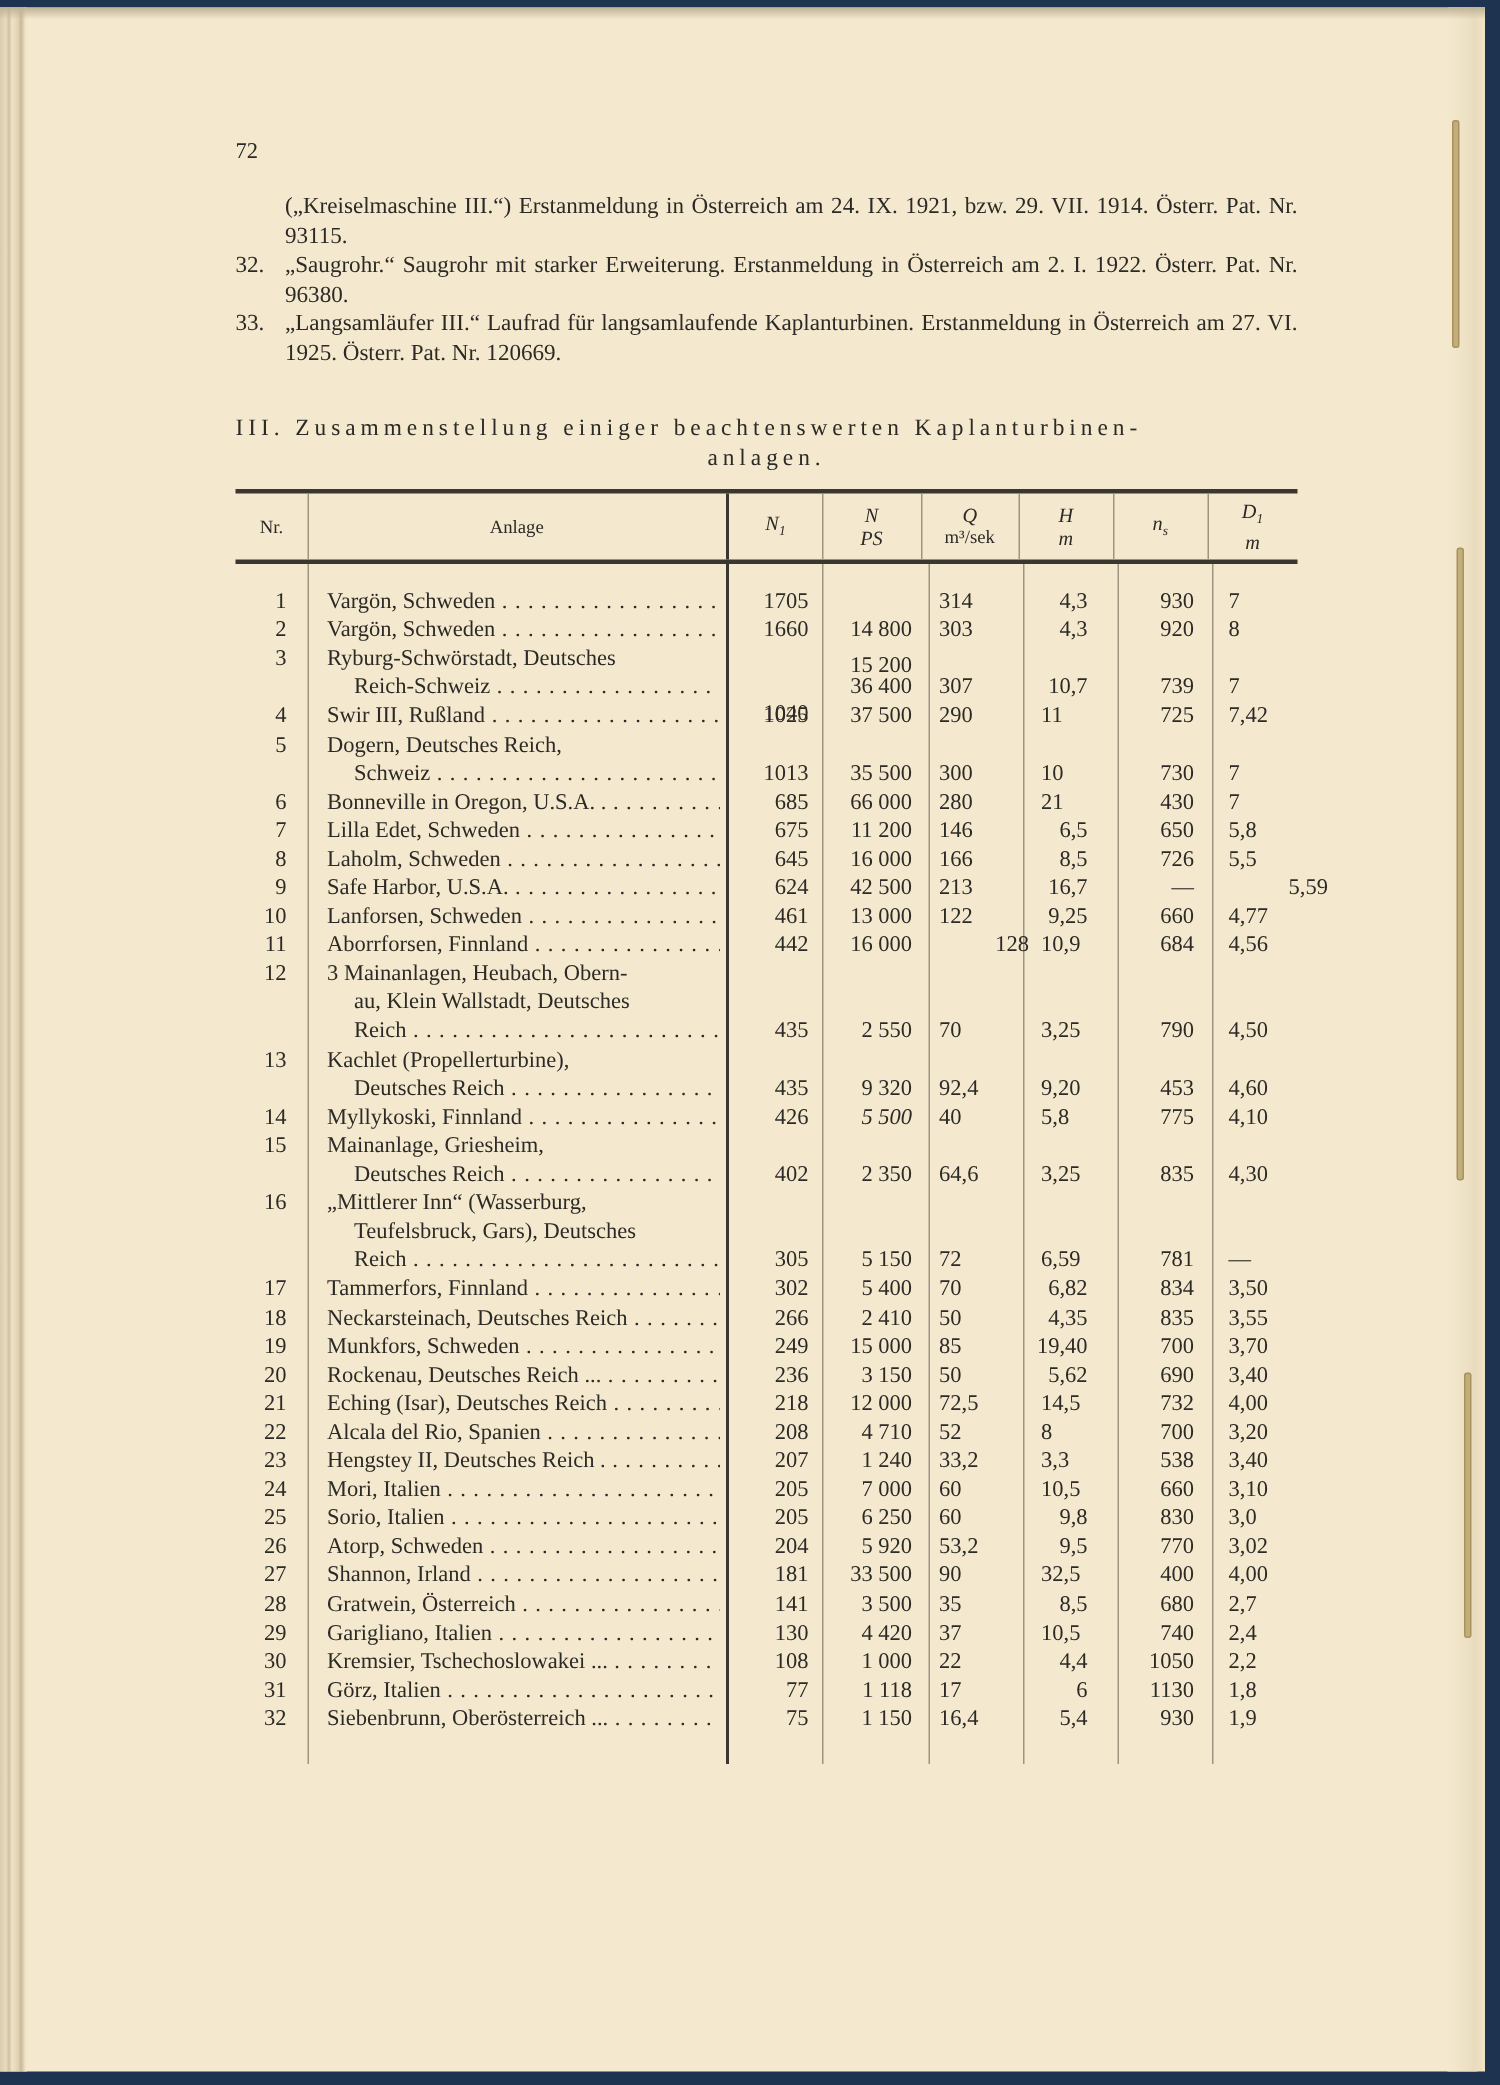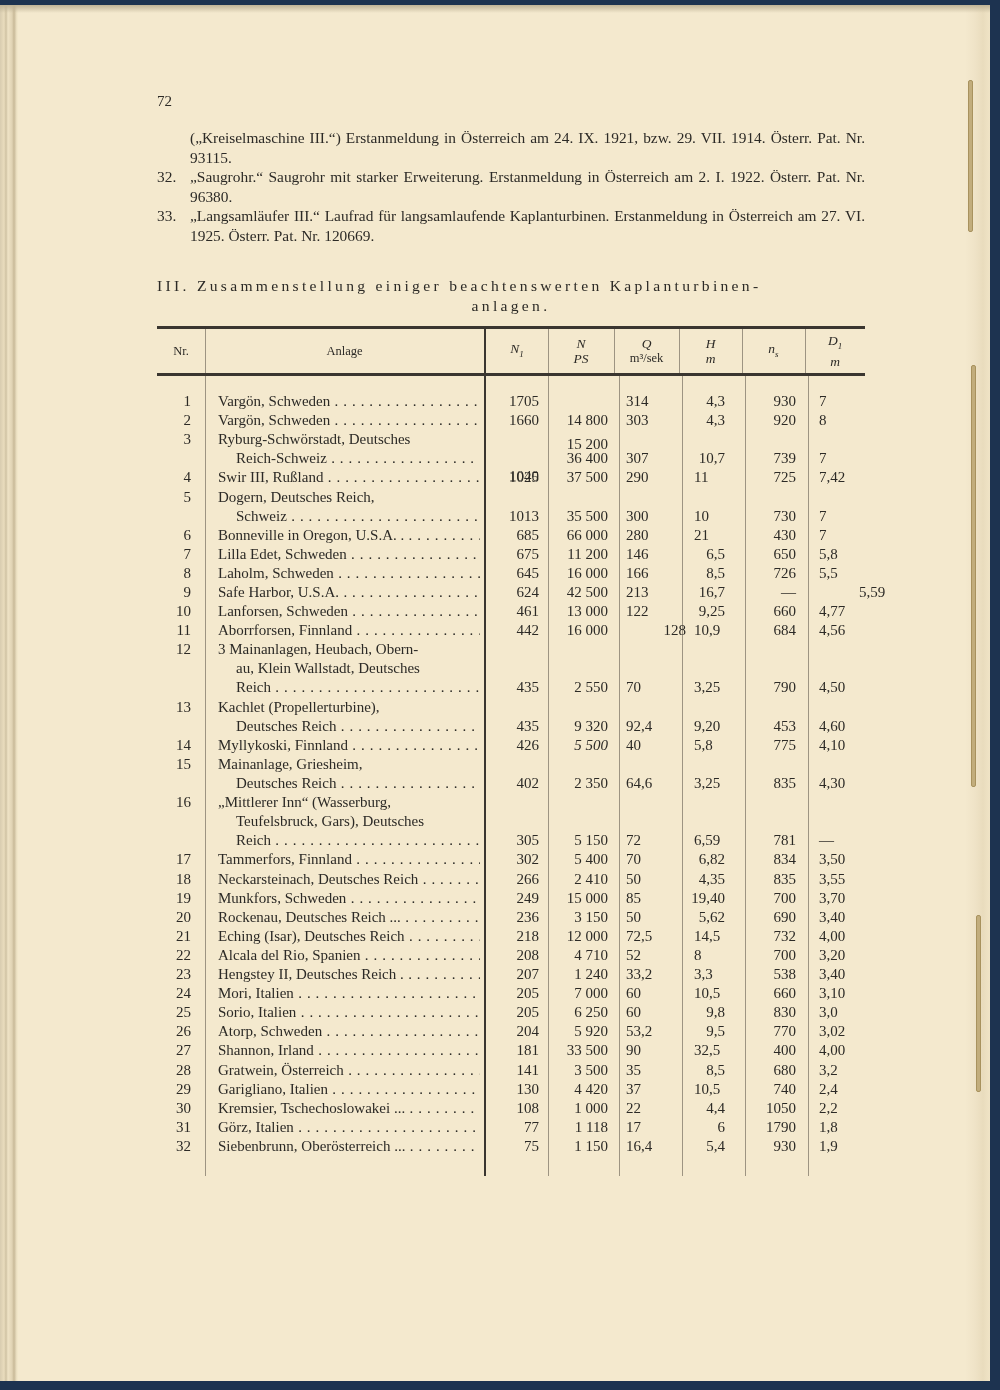--- a/index.html
+++ b/index.html
@@ -499,21 +499,21 @@
       <div class="row" style="top: 734.5px; height: 19.1px;">
         <span class="c c-nr" style="top: 0px;">28</span>
         <span class="c c-name">
           <span class="ln lead">Gratwein, Österreich</span>
         </span>
         <span class="c c-n1" style="top: 0px;">141</span>
         <span class="c c-n" style="top: 0px;">3 500</span>
         <span class="c c-q" style="top: 0px;">35</span>
         <span class="c c-h" style="top: 0px;">8,5</span>
         <span class="c c-ns" style="top: 0px;">680</span>
-        <span class="c c-d" style="top: 0px;">3,2</span>
+        <span class="c c-d" style="top: 0px;">2,7</span>
       </div>
       <div class="row" style="top: 753.6px; height: 19.1px;">
         <span class="c c-nr" style="top: 0px;">29</span>
         <span class="c c-name">
           <span class="ln lead">Garigliano, Italien</span>
         </span>
         <span class="c c-n1" style="top: 0px;">130</span>
         <span class="c c-n" style="top: 0px;">4 420</span>
         <span class="c c-q" style="top: 0px;">37</span>
         <span class="c c-h left" style="top: 0px;">10,5</span>
@@ -534,21 +534,21 @@
       </div>
       <div class="row" style="top: 791.8px; height: 19.1px;">
         <span class="c c-nr" style="top: 0px;">31</span>
         <span class="c c-name">
           <span class="ln lead">Görz, Italien</span>
         </span>
         <span class="c c-n1" style="top: 0px;">77</span>
         <span class="c c-n" style="top: 0px;">1 118</span>
         <span class="c c-q" style="top: 0px;">17</span>
         <span class="c c-h" style="top: 0px;">6</span>
-        <span class="c c-ns" style="top: 0px;">1790</span>
+        <span class="c c-ns" style="top: 0px;">1130</span>
         <span class="c c-d" style="top: 0px;">1,8</span>
       </div>
       <div class="row" style="top: 810.9px; height: 19.1px;">
         <span class="c c-nr" style="top: 0px;">32</span>
         <span class="c c-name">
           <span class="ln lead">Siebenbrunn, Oberösterreich ...</span>
         </span>
         <span class="c c-n1" style="top: 0px;">75</span>
         <span class="c c-n" style="top: 0px;">1 150</span>
         <span class="c c-q" style="top: 0px;">16,4</span>

